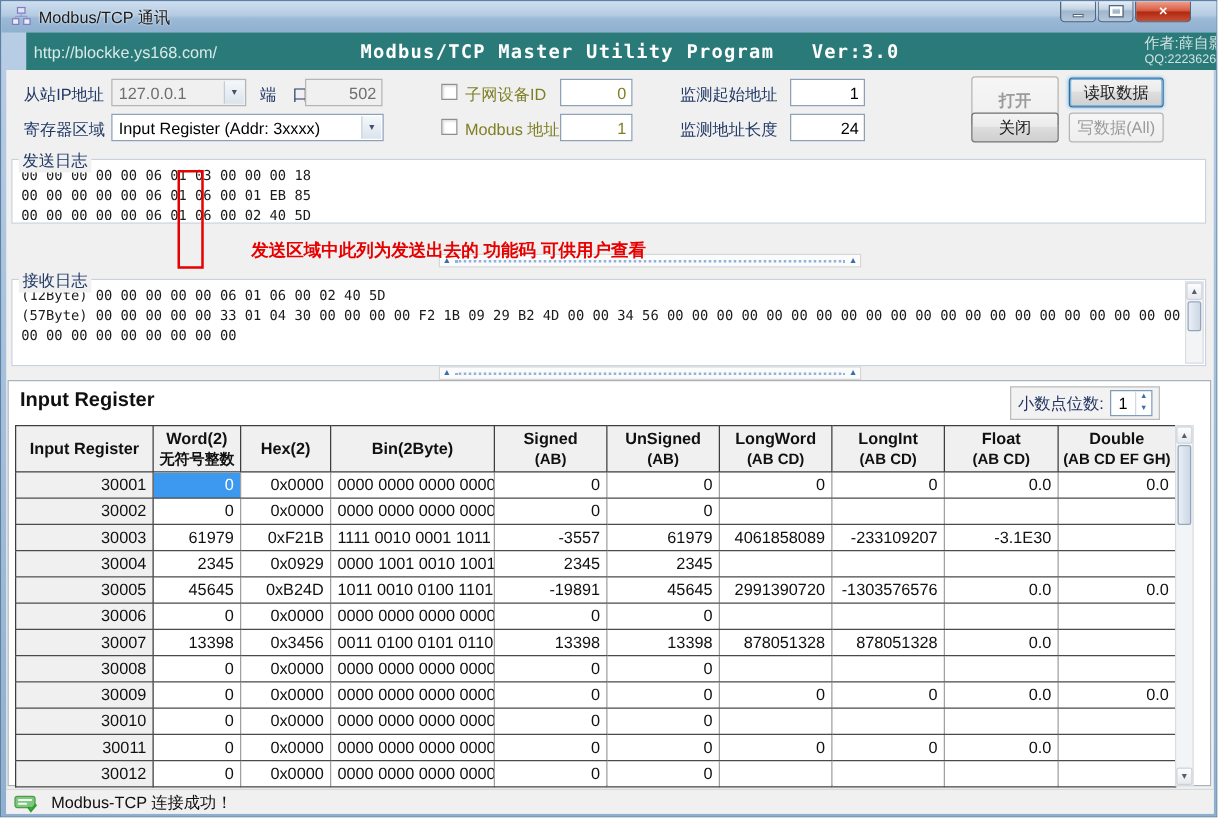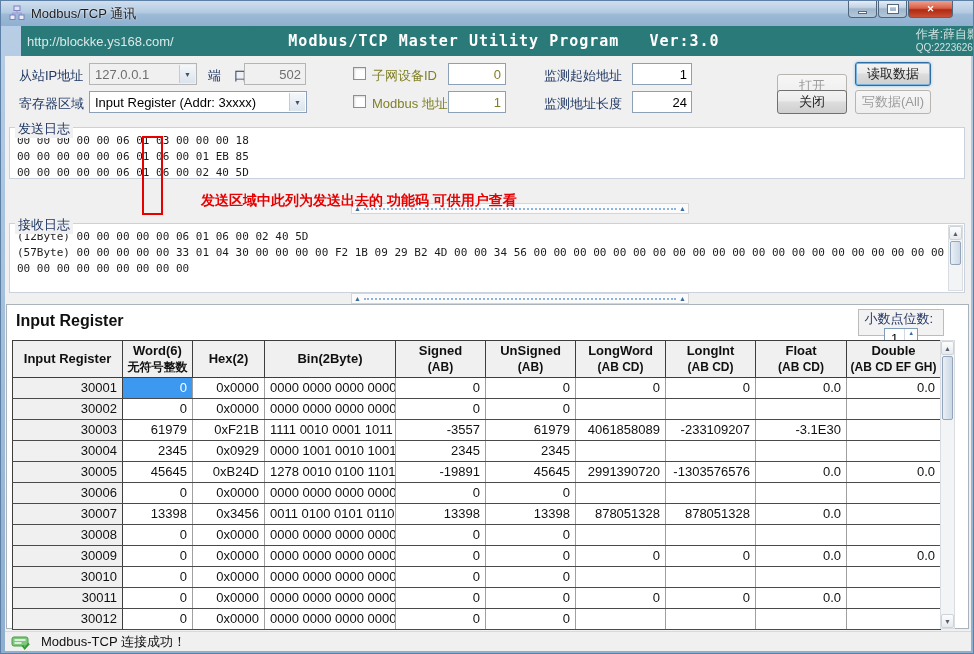--- a/index.html
+++ b/index.html
@@ -66,22 +66,22 @@
   
   .vscroll { position:absolute; width:15px; background:#f3f4f6; border:1px solid #d9dde2; display:flex; flex-direction:column; }
   .vscroll .varrow { height:14px; display:flex; align-items:center; justify-content:center;
     font-size:7px; color:#565e6e; background:linear-gradient(#fdfdfd,#e6e9ee); border:1px solid #cdd3da; border-radius:2px; }
   .vscroll .vthumb { height:24px; margin:1px; background:linear-gradient(90deg,#e9eff6,#ccd8e5);
     border:1px solid #93a5ba; border-radius:2px; }
   .vscroll .vtrack { flex:1; }
   
   .panel { position:absolute; border:1px solid #aab2bc; background:#fff; }
   .panel-title { position:absolute; left:9px; top:7px; font-size:16px; font-weight:bold; color:#101010; }
-  .decbox { position:absolute; right:24px; top:4px; height:27px; border:1px solid #bcbcbc; background:#f2f2f2;
-    display:flex; align-items:center; padding:0 5px;flex-direction:column; }
+  .decbox { position:absolute; right:40px; top:4px; height:27px; border:1px solid #bcbcbc; background:#f2f2f2;
+    display:flex; align-items:center; padding:0 5px; }
   .decbox .declbl { font-size:13px; color:#1d2f5e; margin-right:5px; }
   .spin { width:34px; height:21px; border:1px solid #7f9db9; background:#fff; display:flex; }
   .spin .spinval { flex:1; font-size:13px; text-align:center; line-height:19px; }
   .spin .spinarrows { width:13px; display:flex; flex-direction:column; border-left:1px solid #d0d8e2; }
   .spin .spinarrows span { flex:1; font-size:6px; color:#3a6ea5; text-align:center; line-height:9px; }
   table.grid { position:absolute; border-collapse:collapse; table-layout:fixed; font-size:13px; }
   table.grid th { background:#f0f0f0; font-weight:bold; color:#101010; font-size:13px;
     border:1px solid #3e3e3e; height:37px; text-align:center; line-height:16px; padding:0 2px; }
   table.grid th .h2line { font-size:12px; }
   table.grid td { height:20px; line-height:20px; text-align:right; padding:0 5px;
@@ -138,21 +138,21 @@
     <span class="val">127.0.0.1</span>
     <span class="arrow">▼</span>
   </div>
   <span class="lbl" style="left:207px; top:66px;">端　口</span>
   <div class="field num disabled" style="left:243px; top:62px; width:62px;">502</div>
   <div class="checkbox" style="left:352px; top:66px;"></div>
   <span class="lbl olive" style="left:371px; top:66px;">子网设备ID</span>
   <div class="field num olive-text" style="left:447px; top:62px; width:58px;">0</div>
   <span class="lbl" style="left:543px; top:66px;">监测起始地址</span>
   <div class="field num" style="left:631px; top:62px; width:60px;">1</div>
-  <button class="btn disabled" style="left:776px; top:73px; width:70px; height:24px;">打开</button>
+  <button class="btn disabled" style="left:776px; top:60px; width:70px; height:40px;font-weight:bold;">打开</button>
   <button class="btn focused" style="left:854px; top:61px; width:76px; height:24px;">读取数据</button>
 
   <span class="lbl" style="left:18px; top:94px;">寄存器区域</span>
   <div class="combo" style="left:88px; top:90px; width:218px;">
     <span class="val">Input Register (Addr: 3xxxx)</span>
     <span class="arrow">▼</span>
   </div>
   <div class="checkbox" style="left:352px; top:94px;"></div>
   <span class="lbl olive" style="left:371px; top:94px;">Modbus 地址</span>
   <div class="field num olive-text" style="left:447px; top:90px; width:58px;">1</div>
@@ -212,21 +212,21 @@
           <col style="width: 90px;">
           <col style="width: 91px;">
           <col style="width: 94px;">
         </colgroup>
       <thead>
           <tr>
             <th>
               <div>Input Register</div>
             </th>
             <th>
-              <div>Word(6)</div>
+              <div>Word(2)</div>
               <div class="h2line">无符号整数</div>
             </th>
             <th>
               <div>Hex(2)</div>
             </th>
             <th>
               <div>Bin(2Byte)</div>
             </th>
             <th>
               <div>Signed</div>
@@ -300,21 +300,21 @@
             <td>2345</td>
             <td></td>
             <td></td>
             <td></td>
             <td></td>
           </tr>
           <tr>
             <td class="rowhdr">30005</td>
             <td>45645</td>
             <td>0xB24D</td>
-            <td>1278 0010 0100 1101</td>
+            <td>1011 0010 0100 1101</td>
             <td>-19891</td>
             <td>45645</td>
             <td>2991390720</td>
             <td>-1303576576</td>
             <td>0.0</td>
             <td>0.0</td>
           </tr>
           <tr>
             <td class="rowhdr">30006</td>
             <td>0</td>

